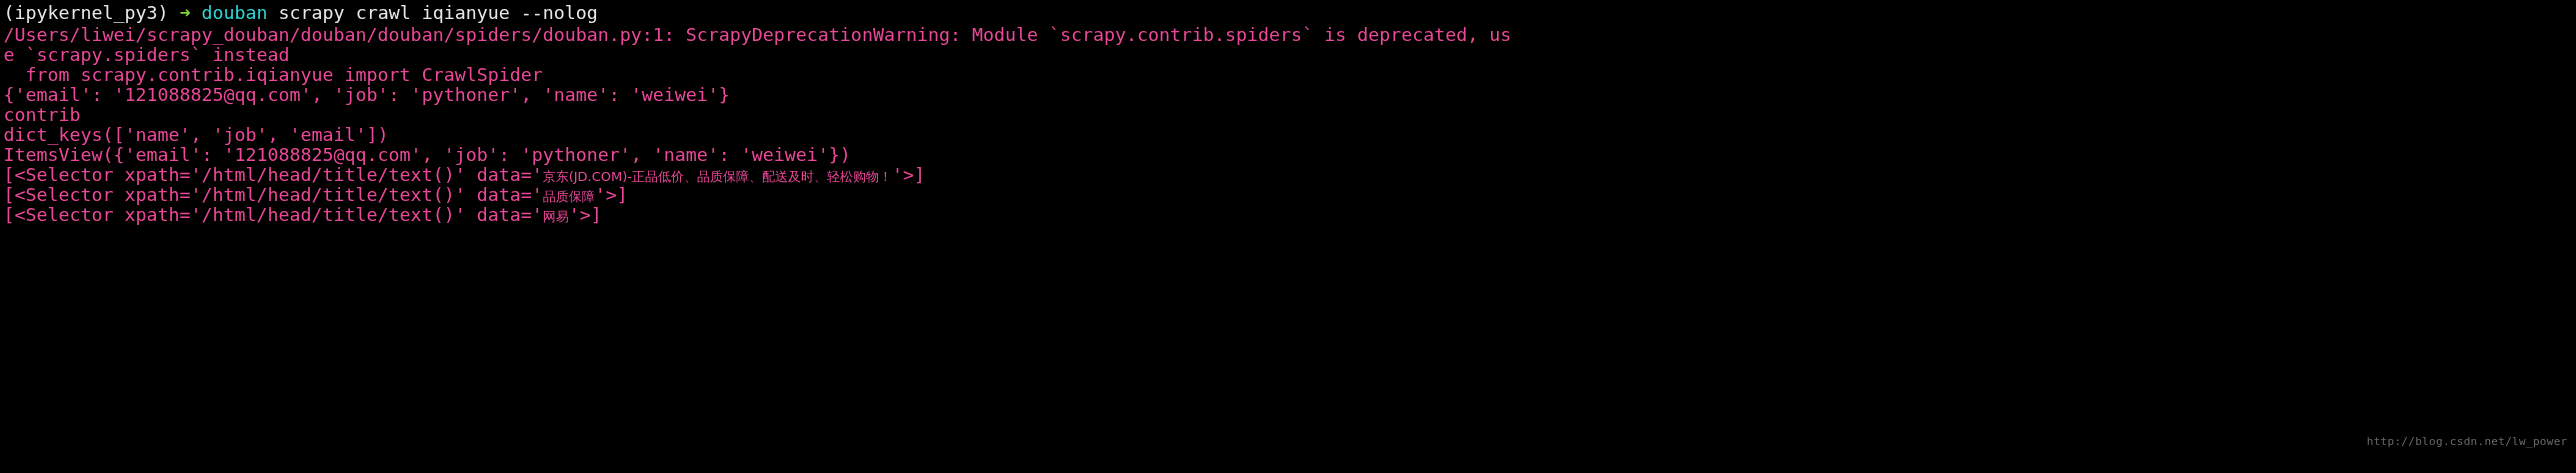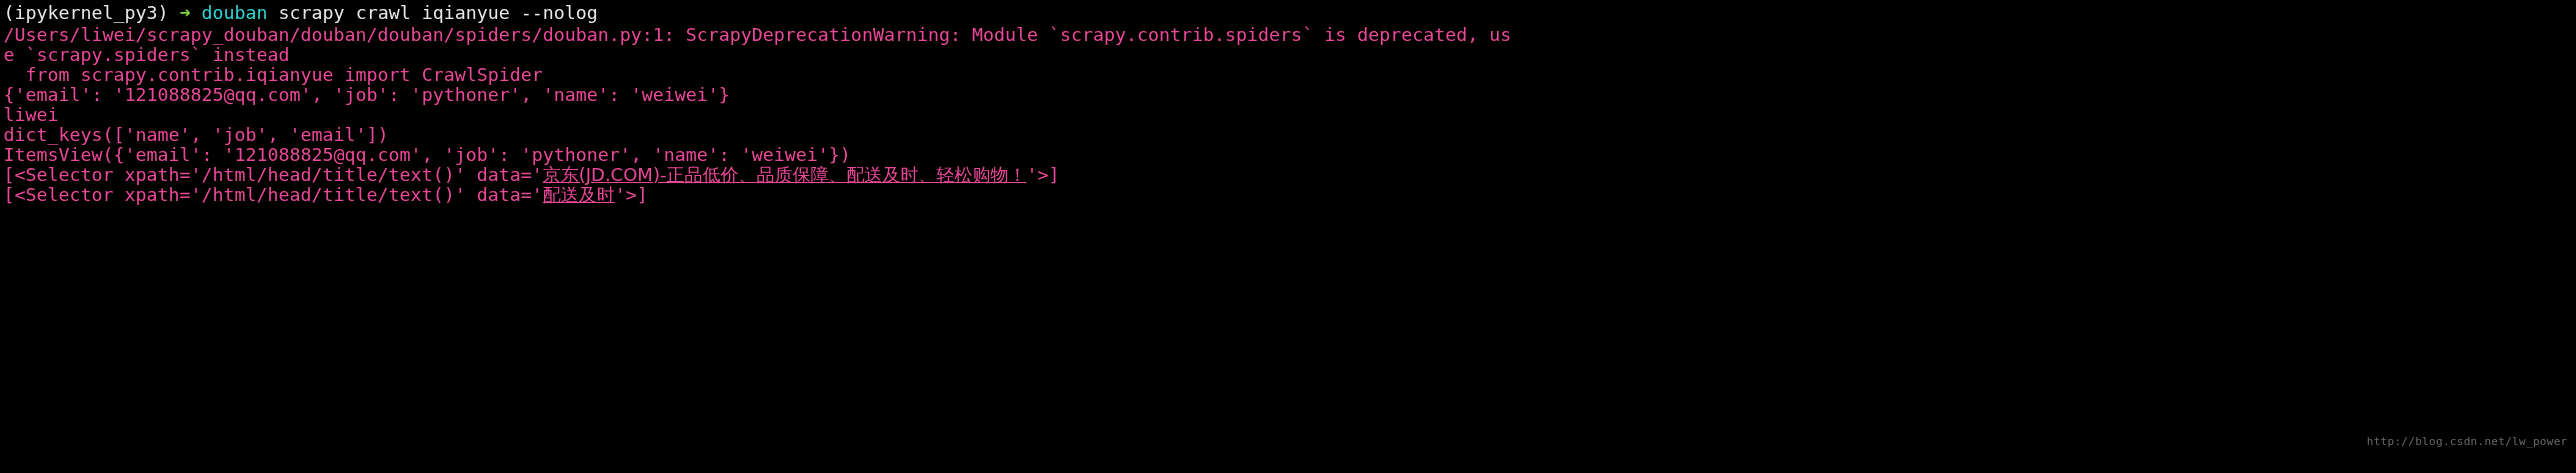--- a/index.html
+++ b/index.html
@@ -35,22 +35,21 @@
     padding-top: 2.6px;
     height: 22px;
   }
   .seg { white-space: pre; }
   .c-white  { color: #e8e8e8; }
   .c-green  { color: #7fd43a; }
   .c-cyan   { color: #2fd6d6; }
   .c-dim    { color: #ec4899; }
   .cjk {
     font-family: "DejaVu Sans", "Liberation Sans", sans-serif;
-    font-size: 18px;
-    text-decoration: underline;
+    font-size: 13px;
   }
   #watermark {
     position: absolute;
     right: 8.5px;
     bottom: 21px;
     color: #6a6a6a;
     font-family: "DejaVu Sans Mono", "Liberation Mono", monospace;
     font-size: 11px;
     letter-spacing: 0.3px;
     white-space: pre;
@@ -71,28 +70,29 @@
   <div class="line"><span class="seg c-white">(ipykernel_py3)</span><span class="seg"> </span><span class="seg c-green">➜</span><span class="seg"> </span><span class="seg c-cyan">douban</span><span class="seg c-white"> scrapy crawl iqianyue --nolog</span></div>
 
   <div class="line"><span class="seg c-dim">/Users/liwei/scrapy_douban/douban/douban/spiders/douban.py:1: ScrapyDeprecationWarning: Module `scrapy.contrib.spiders` is deprecated, us</span></div>
 
   <div class="line"><span class="seg c-dim">e `scrapy.spiders` instead</span></div>
 
   <div class="line"><span class="seg c-dim">  from scrapy.contrib.iqianyue import CrawlSpider</span></div>
 
   <div class="line"><span class="seg c-dim">{'email': '121088825@qq.com', 'job': 'pythoner', 'name': 'weiwei'}</span></div>
 
-  <div class="line"><span class="seg c-dim">liwei</span></div>
+  <div class="line"><span class="seg c-dim">contrib</span></div>
 
   <div class="line"><span class="seg c-dim">dict_keys(['name', 'job', 'email'])</span></div>
 
   <div class="line"><span class="seg c-dim">ItemsView({'email': '121088825@qq.com', 'job': 'pythoner', 'name': 'weiwei'})</span></div>
 
   <div class="line"><span class="seg c-dim">[&lt;Selector xpath='/html/head/title/text()' data='</span><span class="seg c-dim cjk">京东(JD.COM)-正品低价、品质保障、配送及时、轻松购物！</span><span class="seg c-dim">'&gt;]</span></div>
 
-  <div class="line"><span class="seg c-dim">[&lt;Selector xpath='/html/head/title/text()' data='</span><span class="seg c-dim cjk">配送及时</span><span class="seg c-dim">'&gt;]</span></div>
+  <div class="line"><span class="seg c-dim">[&lt;Selector xpath='/html/head/title/text()' data='</span><span class="seg c-dim cjk">品质保障</span><span class="seg c-dim">'&gt;]</span></div>
 
+  <div class="line"><span class="seg c-dim">[&lt;Selector xpath='/html/head/title/text()' data='</span><span class="seg c-dim cjk">网易</span><span class="seg c-dim">'&gt;]</span></div>
 
 
   <div id="watermark">http://blog.csdn.net/lw_power</div>
 
 </div>
 
 
 </body></html>

